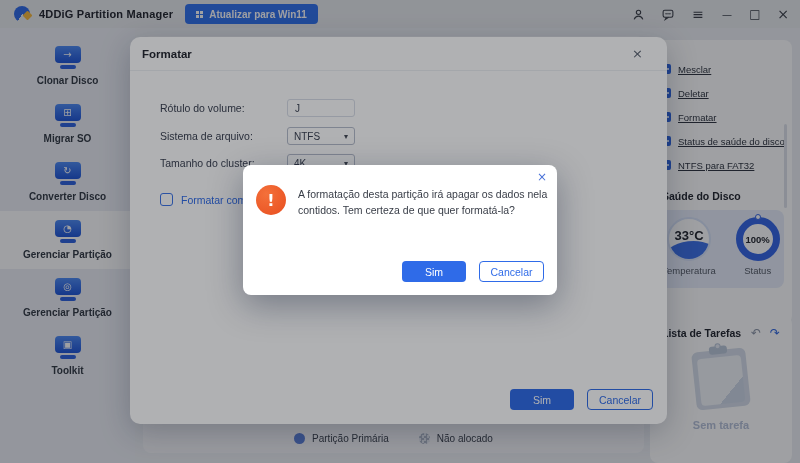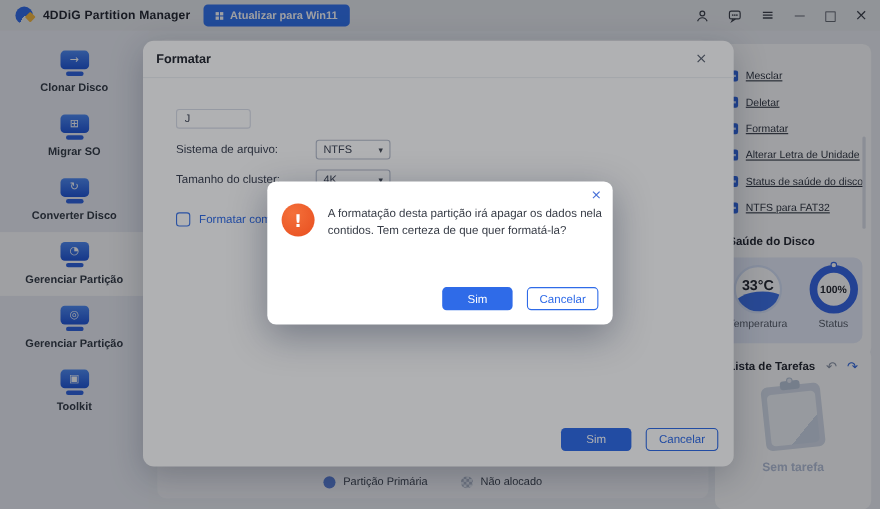--- a/index.html
+++ b/index.html
@@ -223,24 +223,20 @@
         <div class="menu-item">
           <span class="menu-ic"></span>
           <span class="menu-label">Deletar</span>
         </div>
         <div class="menu-item">
           <span class="menu-ic"></span>
           <span class="menu-label">Formatar</span>
         </div>
         <div class="menu-item">
           <span class="menu-ic"></span>
-          <span class="menu-label">Alterar Letra de Unidade</span>
-        </div>
-        <div class="menu-item">
-          <span class="menu-ic"></span>
           <span class="menu-label">Status de saúde do disco</span>
         </div>
         <div class="menu-item">
           <span class="menu-ic"></span>
           <span class="menu-label">NTFS para FAT32</span>
         </div>
       </div>
       <div class="health-title">Saúde do Disco</div>
       <div class="gauge-card">
         <div class="gauge-wrap">
@@ -281,20 +277,21 @@
 
   <div class="overlay1"></div>
 
   <section class="format-modal">
     <div class="fm-header">
       <span class="fm-title">Formatar</span>
       <span class="fm-close glyph">×</span>
     </div>
 
     <div class="fm-row" style="top:62px;">
+      <span class="fm-label">Rótulo do volume:</span>
       <input class="fm-input" value="J" style="">
     </div>
     <div class="fm-row" style="top:90px;">
       <span class="fm-label">Sistema de arquivo:</span>
       <div class="fm-select">
         <span>NTFS</span>
         <span class="caret glyph">▾</span>
       </div>
     </div>
     <div class="fm-row" style="top:117px;">

